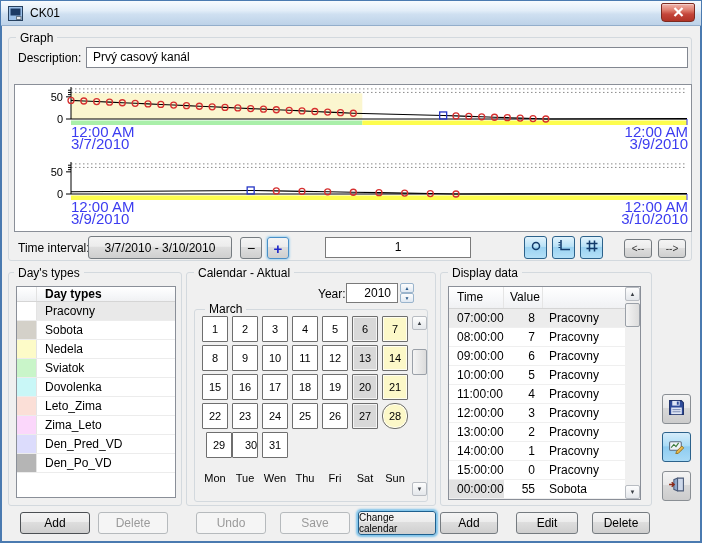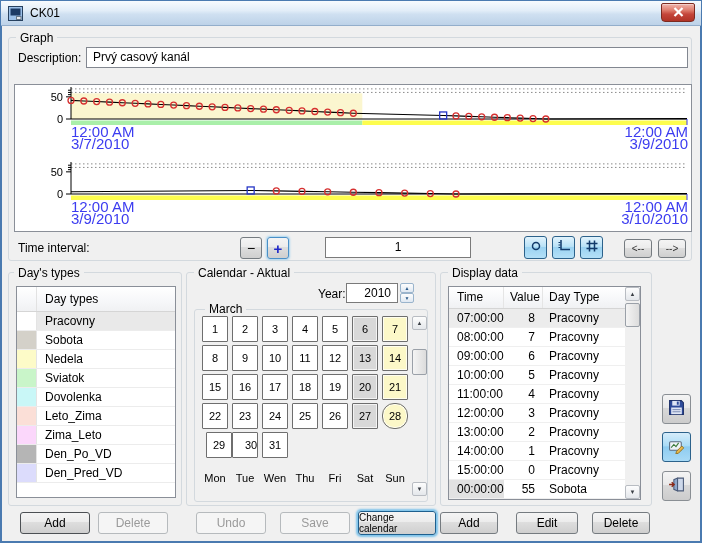--- a/index.html
+++ b/index.html
@@ -45,22 +45,22 @@
   #ti-plus{left:267px;top:237px;width:22px;height:22px;font-size:15px;font-weight:bold;color:#2028c8;border-color:#4a90c8;box-shadow:0 0 2px 1px #a8d4ee;}
   #ti-input{position:absolute;left:325px;top:237px;width:146px;height:21px;background:#fff;border:1px solid #7a7a7a;
             text-align:center;line-height:19px;}
   #tg-marker{left:524px;top:236px;} #tg-axes{left:552px;top:236px;} #tg-grid{left:580px;top:236px;}
   #nav-back{left:624px;top:239px;width:28px;height:19px;font-size:10px;color:#333;}
   #nav-fwd{left:658px;top:239px;width:28px;height:19px;font-size:10px;color:#333;}
 
   #grp-daytypes{left:8px;top:272px;width:174px;height:234px;}
   #lbl-daytypes{left:14px;top:265px;}
   #dt-list{position:absolute;left:16px;top:286px;width:160px;height:212px;background:#fff;border:1px solid #8a8f98;}
-  .dt-header{display:flex;height:25px;align-items:center;background:linear-gradient(#fff,#f6f7f9 60%,#f0f1f3);
-             border-bottom:1px solid #d5d5d5;}
+  .dt-header{display:flex;height:15px;background:linear-gradient(#fff,#f6f7f9 60%,#f0f1f3);
+             border-bottom:1px solid #d5d5d5;font-weight:bold;}
   .dt-header .sw-spacer{width:20px;height:100%;border-right:1px solid #e2e2e2;}
   .dt-header .hdr-text{padding-left:8px;}
   .dt-row{display:flex;height:19px;align-items:center;border-bottom:1px solid #ececec;}
   .dt-row.sel{background:#e9e9e9;}
   .dt-sw{width:20px;height:100%;border-right:1px solid #e4e4e4;}
   .dt-name{padding-left:8px;}
 
   #grp-calendar{left:186px;top:272px;width:250px;height:234px;}
   #lbl-calendar{left:194px;top:265px;}
   #year-label{position:absolute;left:318px;top:287px;}
@@ -218,20 +218,21 @@
       <circle cx="415.33333333333337" cy="33.55714285714286" r="3" fill="none" stroke="#d63030" stroke-width="1.3"></circle>
       <circle cx="441" cy="34" r="3" fill="none" stroke="#d63030" stroke-width="1.3"></circle>
       <line x1="672" y1="34" x2="672" y2="40" stroke="#3c3cf0"></line>
     </svg>
   <div class="xlabel" id="c1-left"><div>12:00 AM</div><div>3/7/2010</div></div>
   <div class="xlabel" id="c1-right"><div>12:00 AM</div><div>3/9/2010</div></div>
   <div class="xlabel" id="c2-left"><div>12:00 AM</div><div>3/9/2010</div></div>
   <div class="xlabel" id="c2-right"><div>12:00 AM</div><div>3/10/2010</div></div>
 
   <span id="ti-label">Time interval:</span>
+  <div class="btn" id="ti-range">3/7/2010 - 3/10/2010</div>
   <div class="btn" id="ti-minus">−</div>
   <div class="btn" id="ti-plus">+</div>
   <div id="ti-input">1</div>
   <div class="toggle" id="tg-marker">
     <span><svg width="14" height="14" viewBox="0 0 14 14">
           <circle cx="7" cy="7" r="3.5" fill="none" stroke="#123a6a" stroke-width="1.5"></circle>
         </svg></span>
   </div>
   <div class="toggle" id="tg-axes">
     <span><svg width="14" height="14" viewBox="0 0 14 14">
@@ -277,26 +278,26 @@
         </div>
         <div class="dt-row">
           <span class="dt-sw" style="background: rgb(251, 223, 215);"></span>
           <span class="dt-name">Leto_Zima</span>
         </div>
         <div class="dt-row">
           <span class="dt-sw" style="background: rgb(251, 215, 251);"></span>
           <span class="dt-name">Zima_Leto</span>
         </div>
         <div class="dt-row">
+          <span class="dt-sw" style="background: rgb(220, 220, 252);"></span>
+          <span class="dt-name">Den_Pred_VD</span>
+        </div>
+        <div class="dt-row">
           <span class="dt-sw" style="background: rgb(181, 181, 181);"></span>
           <span class="dt-name">Den_Po_VD</span>
-        </div>
-        <div class="dt-row">
-          <span class="dt-sw" style="background: rgb(220, 220, 252);"></span>
-          <span class="dt-name">Den_Pred_VD</span>
         </div>
       </div>
   </div>
   <div class="btn default" id="btn-dt-add">Add</div>
   <div class="btn disabled" id="btn-dt-del">Delete</div>
 
   <div class="group" id="grp-calendar"></div>
   <span class="group-label" id="lbl-calendar" style="position:absolute;left:194px;top:266px;">Calendar - Aktual</span>
   <span id="year-label">Year:</span>
   <div id="year-box">2010</div>
@@ -355,21 +356,20 @@
   <div class="btn disabled" id="btn-undo">Undo</div>
   <div class="btn disabled" id="btn-save">Save</div>
   <div class="btn focus-blue" id="btn-change">Change calendar</div>
 
   <div class="group" id="grp-display"></div>
   <span class="group-label" id="lbl-display" style="position:absolute;left:448px;top:266px;">Display data</span>
   <div id="dd-table">
     <div class="dd-header">
       <span class="dd-c1">Time</span>
       <span class="dd-c2">Value</span>
-      <span class="dd-c3">Day Type</span>
     </div>
     <div id="dd-rows">
         <div class="dd-row sel">
           <span class="t">07:00:00</span>
           <span class="v">8</span>
           <span class="d">Pracovny</span>
         </div>
         <div class="dd-row">
           <span class="t">08:00:00</span>
           <span class="v">7</span>

